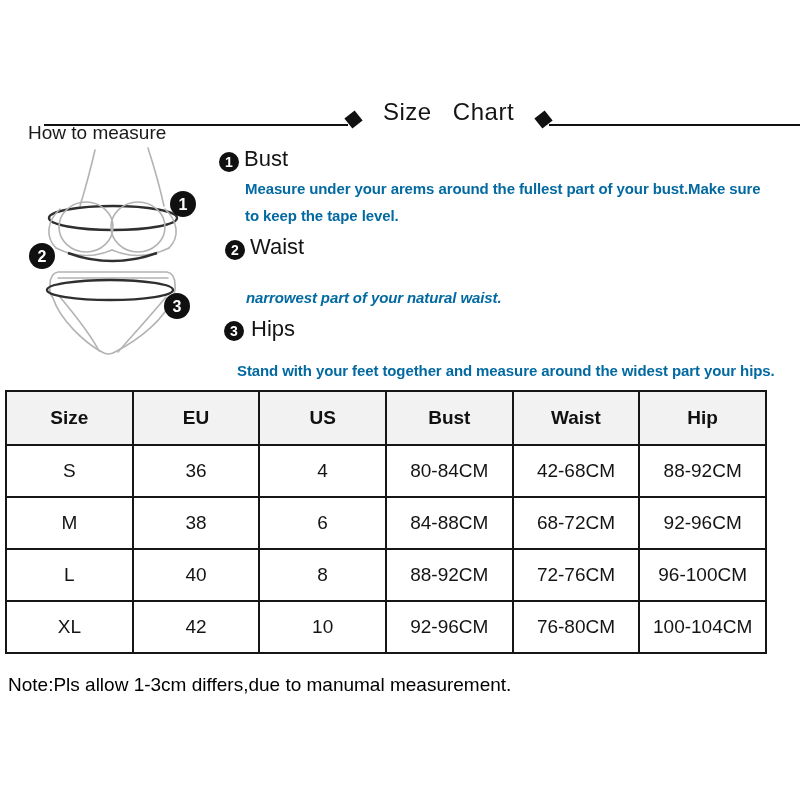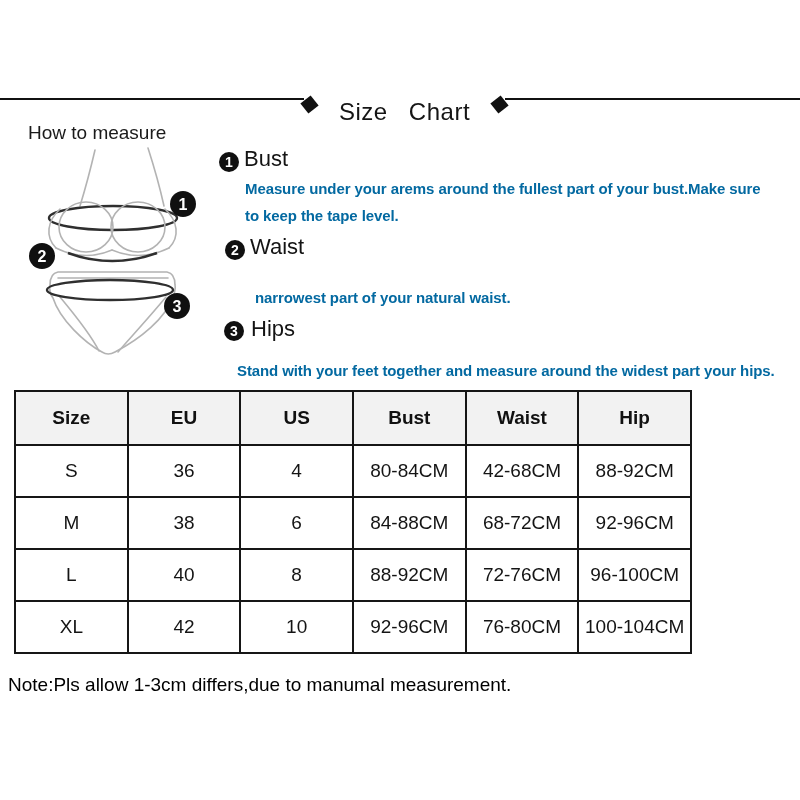--- a/index.html
+++ b/index.html
@@ -13,21 +13,22 @@
     color: #111111;
     overflow: hidden;
   }
 
   
   .title-row {
     position: absolute;
     top: 98px; left: 0; right: 0;
     height: 28px;
     display: flex;
-    align-items: flex-start;
+    align-items: flex-end;
+    padding-left: 44px;
   }
   .rule { height: 2px; background: #111; }
   .rule.left  { width: 304px; }
   .rule.right { flex: 1; }
   .diamond {
     width: 13px; height: 13px;
     background: #111;
     transform: rotate(52deg);
     flex: 0 0 auto;
     margin: 0 -1px;
@@ -85,28 +86,28 @@
     letter-spacing: -0.1px;
   }
   .badge-bust  { left: 219px; top: 152px; }
   .head-bust   { left: 244px; top: 146px; }
   .bust-l1     { left: 245px; top: 180px; }
   .bust-l2     { left: 245px; top: 207px; }
 
   .badge-waist { left: 225px; top: 240px; }
   .head-waist  { left: 250px; top: 234px; }
   .waist-l1    { left: 253px; top: 262px; }
-  .waist-l2    { left: 255px; top: 289px; }
+  .waist-l2    { left: 246px; top: 289px; font-style: italic; }
 
   .badge-hips  { left: 224px; top: 321px; }
   .head-hips   { left: 251px; top: 316px; }
   .hips-l1     { left: 237px; top: 351px; margin-top: 11px; }
 
   
-  .size-table-wrap { position: absolute; left: 14px; top: 390px; width: 678px; }
+  .size-table-wrap { position: absolute; left: 5px; top: 390px; width: 762px; }
   table.size-table {
     border-collapse: collapse;
     width: 100%;
     table-layout: fixed;
   }
   .size-table th, .size-table td {
     border: 2px solid #161616;
     text-align: center;
     vertical-align: middle;
     font-family: "Liberation Sans", sans-serif;

